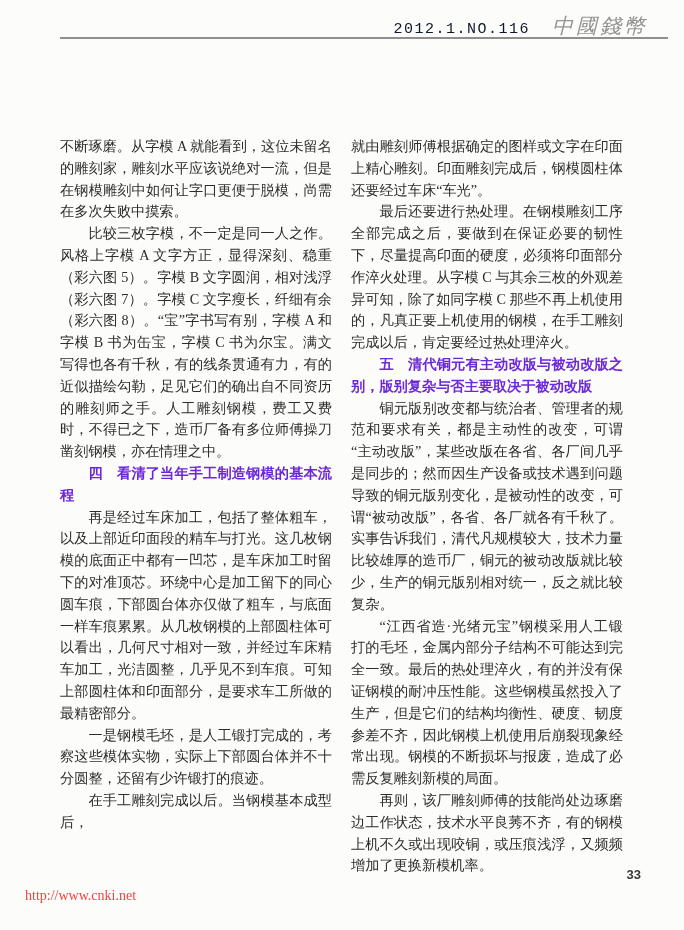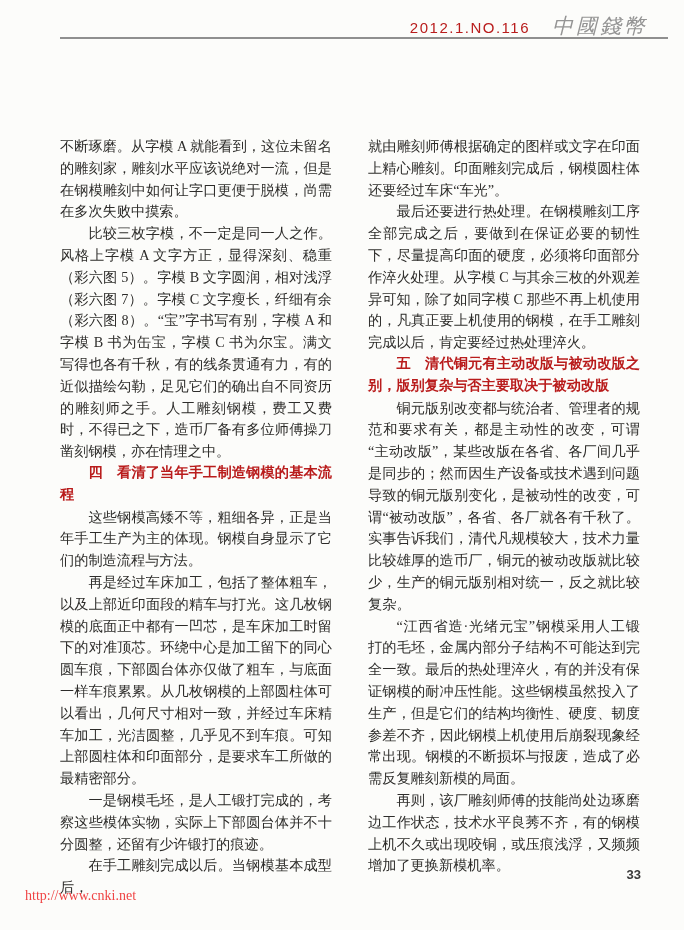--- a/index.html
+++ b/index.html
@@ -20,24 +20,24 @@
     position: absolute;
     top: 12px;
     left: 0;
     right: 36px;
     display: flex;
     justify-content: flex-end;
     align-items: baseline;
     gap: 22px;
   }
   .issue {
-    font-family: Liberation Sans, sans-serif;
+    font-family: Liberation Mono, monospace;
     font-size: 15px;
     letter-spacing: 1.5px;
-    color: #b91c1c;
+    color: #0f172a;
   }
   .logo {
     font-family: "DejaVu Serif", serif;
     font-style: italic;
     font-weight: normal;
     font-size: 21px;
     letter-spacing: 3px;
     color: #949494;
   }
   .header-rule {
@@ -47,40 +47,40 @@
     width: 608px;
     height: 2px;
     background: #8f8f8f;
   }
   
   .columns {
     position: absolute;
     top: 136px;
     left: 60px;
     display: flex;
-    gap: 36px;
+    gap: 19px;
   }
   .column {
     width: 272px;
   }
   .column p {
     margin: 0;
     font-size: 14.2px;
     line-height: 21.8px;
     color: #2d2c2a;
     text-align: justify;
     text-justify: inter-ideograph;
   }
   .column p.indent {
     text-indent: 2em;
   }
   .column p.heading {
-    font-family: Liberation Mono, monospace;
+    font-family: Liberation Sans, sans-serif;
     font-weight: bold;
-    color: #b91c1c;
+    color: #6d28d9;
   }
   
   .page-number {
     position: absolute;
     top: 867px;
     right: 43px;
     font-family: "Liberation Sans", sans-serif;
     font-weight: bold;
     font-size: 13px;
     color: #3a3a3a;
@@ -111,21 +111,20 @@
     <span class="issue">2012.1.NO.116</span>
     <span class="logo">中國錢幣</span>
   </div>
   <div class="header-rule"></div>
 
   <div class="columns">
     <div class="column">
       <p>不断琢磨。从字模 A 就能看到，这位未留名的雕刻家，雕刻水平应该说绝对一流，但是在钢模雕刻中如何让字口更便于脱模，尚需在多次失败中摸索。</p>
       <p class="indent">比较三枚字模，不一定是同一人之作。风格上字模 A 文字方正，显得深刻、稳重（彩六图 5）。字模 B 文字圆润，相对浅浮（彩六图 7）。字模 C 文字瘦长，纤细有余（彩六图 8）。“宝”字书写有别，字模 A 和字模 B 书为缶宝，字模 C 书为尔宝。满文写得也各有千秋，有的线条贯通有力，有的近似描绘勾勒，足见它们的确出自不同资历的雕刻师之手。人工雕刻钢模，费工又费时，不得已之下，造币厂备有多位师傅操刀凿刻钢模，亦在情理之中。</p>
       <p class="indent heading">四　看清了当年手工制造钢模的基本流程</p>
-      <p class="indent">这些钢模高矮不等，粗细各异，正是当年手工生产为主的体现。钢模自身显示了它们的制造流程与方法。</p>
       <p class="indent">再是经过车床加工，包括了整体粗车，以及上部近印面段的精车与打光。这几枚钢模的底面正中都有一凹芯，是车床加工时留下的对准顶芯。环绕中心是加工留下的同心圆车痕，下部圆台体亦仅做了粗车，与底面一样车痕累累。从几枚钢模的上部圆柱体可以看出，几何尺寸相对一致，并经过车床精车加工，光洁圆整，几乎见不到车痕。可知上部圆柱体和印面部分，是要求车工所做的最精密部分。</p>
       <p class="indent">一是钢模毛坯，是人工锻打完成的，考察这些模体实物，实际上下部圆台体并不十分圆整，还留有少许锻打的痕迹。</p>
       <p class="indent">在手工雕刻完成以后。当钢模基本成型后，</p>
     </div>
     <div class="column">
       <p>就由雕刻师傅根据确定的图样或文字在印面上精心雕刻。印面雕刻完成后，钢模圆柱体还要经过车床“车光”。</p>
       <p class="indent">最后还要进行热处理。在钢模雕刻工序全部完成之后，要做到在保证必要的韧性下，尽量提高印面的硬度，必须将印面部分作淬火处理。从字模 C 与其余三枚的外观差异可知，除了如同字模 C 那些不再上机使用的，凡真正要上机使用的钢模，在手工雕刻完成以后，肯定要经过热处理淬火。</p>
       <p class="indent heading">五　清代铜元有主动改版与被动改版之别，版别复杂与否主要取决于被动改版</p>
       <p class="indent">铜元版别改变都与统治者、管理者的规范和要求有关，都是主动性的改变，可谓“主动改版”，某些改版在各省、各厂间几乎是同步的；然而因生产设备或技术遇到问题导致的铜元版别变化，是被动性的改变，可谓“被动改版”，各省、各厂就各有千秋了。实事告诉我们，清代凡规模较大，技术力量比较雄厚的造币厂，铜元的被动改版就比较少，生产的铜元版别相对统一，反之就比较复杂。</p>
       <p class="indent">“江西省造·光绪元宝”钢模采用人工锻打的毛坯，金属内部分子结构不可能达到完全一致。最后的热处理淬火，有的并没有保证钢模的耐冲压性能。这些钢模虽然投入了生产，但是它们的结构均衡性、硬度、韧度参差不齐，因此钢模上机使用后崩裂现象经常出现。钢模的不断损坏与报废，造成了必需反复雕刻新模的局面。</p>

